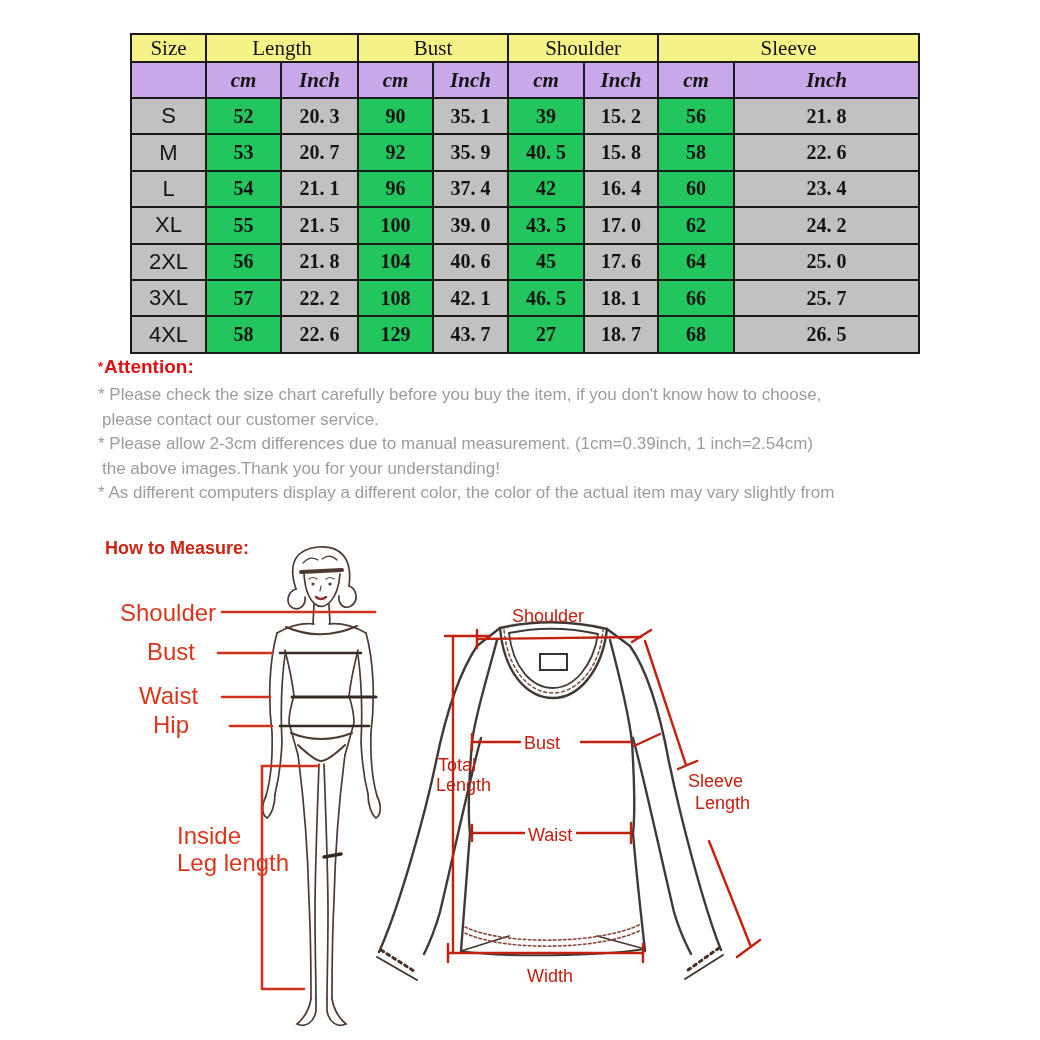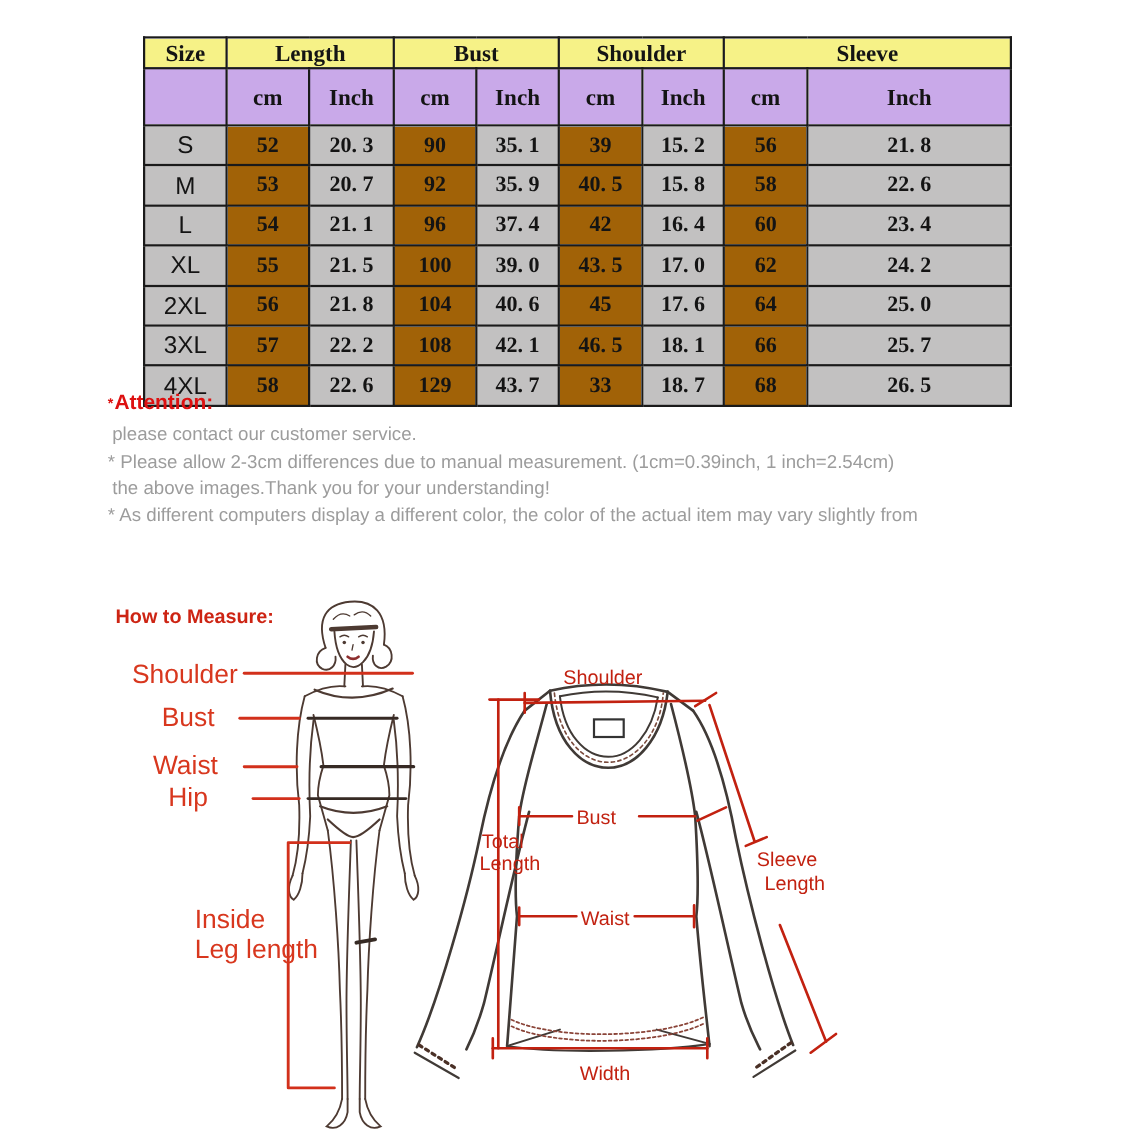--- a/index.html
+++ b/index.html
@@ -6,41 +6,41 @@
   .page{position:relative;width:1040px;height:1040px;background:#ffffff;overflow:hidden;
         font-family:"Liberation Sans","DejaVu Sans",sans-serif;}
 
   
   table.size-table{position:absolute;left:130px;top:33px;width:788px;
     border-collapse:collapse;table-layout:fixed;}
   .size-table th,.size-table td{border:2px solid #1a1a1a;text-align:center;vertical-align:middle;
     padding:0;color:#141414;overflow:hidden;}
   .size-table thead tr.row-yellow{height:28px;}
   .size-table thead tr.row-yellow th{background:#f6f287;
-    font-family:"Liberation Serif","DejaVu Serif",serif;font-weight:bold;font-size:21px;}
-  .size-table thead tr.row-purple{height:52px;}
+    font-family:"Liberation Serif","DejaVu Serif",serif;font-weight:normal;font-size:21px;}
+  .size-table thead tr.row-purple{height:36px;font-style:italic;}
   .size-table thead tr.row-purple th{background:#c9a9e9;
     font-family:"Liberation Serif","DejaVu Serif",serif;font-weight:bold;font-size:21px;}
   .size-table tbody tr{height:36.4px;}
   .size-table tbody td{font-family:"Liberation Serif","DejaVu Serif",serif;font-weight:bold;font-size:20px;}
   .size-table td.c-size{background:#c2c1c1;font-family:"Liberation Sans","DejaVu Sans",sans-serif;
     font-weight:normal;font-size:22px;}
-  .size-table td.c-white{background:#a16207;}
+  .size-table td.c-white{background:#22c55e;}
   .size-table td.c-gray{background:#c2c1c1;margin-top:27px;}
 
   
   .attention{position:absolute;left:98px;top:356px;width:830px;}
   .attention-heading{color:#dd1111;font-weight:bold;font-size:19px;line-height:22px;margin-bottom:5px;}
   .attention-heading .star{font-size:13px;vertical-align:top;margin-right:1px;}
   .note-line{color:#9c9c9c;font-size:17px;line-height:24.5px;white-space:nowrap;}
   .note-line.cont{padding-left:4px;}
 
   
   .measure-heading{position:absolute;left:105px;top:538px;color:#cd2413;
-    font-weight:bold;font-size:18px;margin-top:12px;}
+    font-weight:bold;font-size:18px;}
   svg.measure-svg{position:absolute;left:0;top:520px;width:1040px;height:520px;}
   .fig-label{font-family:"Liberation Sans","DejaVu Sans",sans-serif;fill:#d8371e;font-size:24px;}
   .shirt-label{font-family:"Liberation Sans","DejaVu Sans",sans-serif;fill:#c22110;font-size:18px;}
 </style>
 </head>
 <body>
 
 <div class="page">
 
   <table class="size-table">
@@ -141,31 +141,32 @@
           <td class="c-gray">18. 1</td>
           <td class="c-white">66</td>
           <td class="c-gray">25. 7</td>
         </tr>
         <tr>
           <td class="c-size">4XL</td>
           <td class="c-white">58</td>
           <td class="c-gray">22. 6</td>
           <td class="c-white">129</td>
           <td class="c-gray">43. 7</td>
-          <td class="c-white">33</td>
+          <td class="c-white">27</td>
           <td class="c-gray">18. 7</td>
           <td class="c-white">68</td>
           <td class="c-gray">26. 5</td>
         </tr>
       </tbody>
   </table>
 
   <div class="attention">
     <div class="attention-heading"><span class="star">*</span><span>Attention:</span></div>
     <div>
+        <div class="note-line">* Please check the size chart carefully before you buy the item, if you don't know how to choose,</div>
         <div class="note-line cont">please contact our customer service.</div>
         <div class="note-line">* Please allow 2-3cm differences due to manual measurement. (1cm=0.39inch, 1 inch=2.54cm)</div>
         <div class="note-line cont">the above images.Thank you for your understanding!</div>
         <div class="note-line">* As different computers display a different color, the color of the actual item may vary slightly from</div>
       </div>
   </div>
 
   <div class="measure-heading">How to Measure:</div>
 
   <svg class="measure-svg" viewBox="0 520 1040 520">

